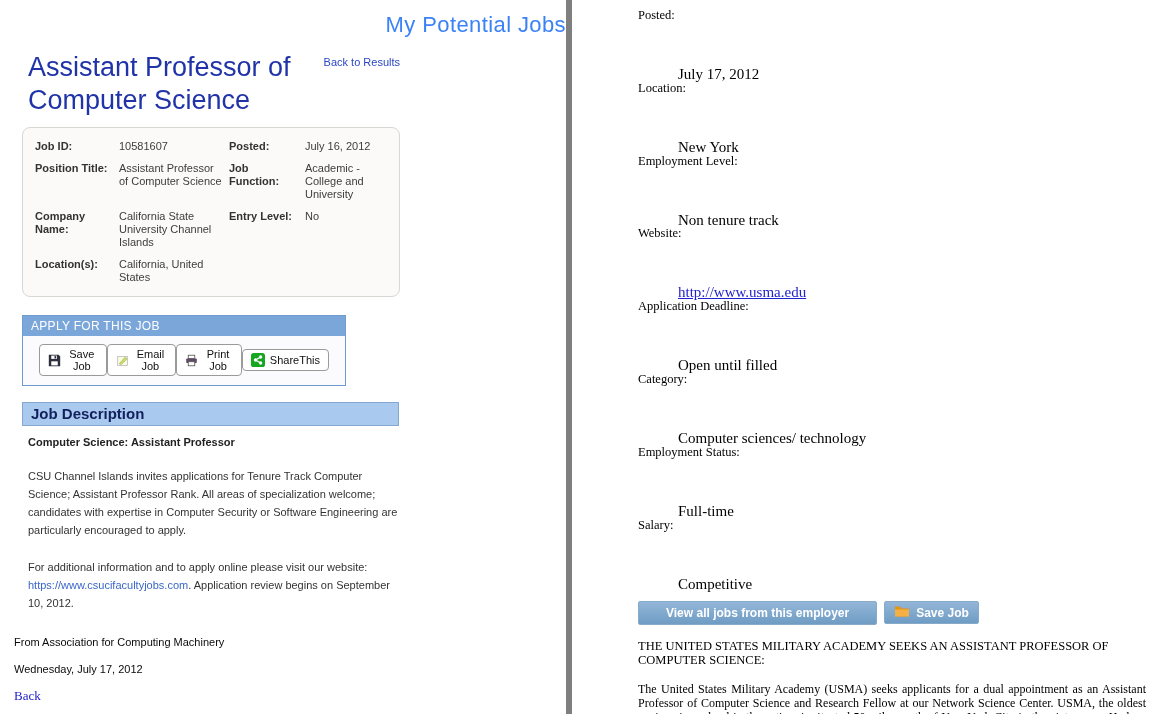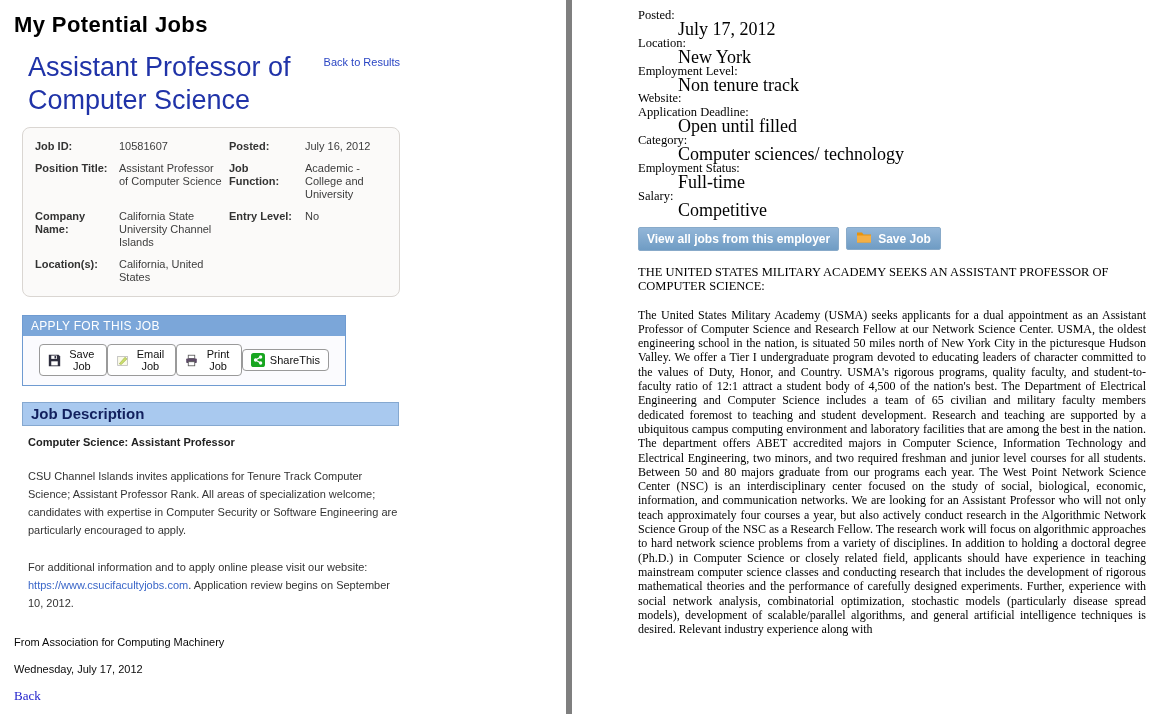--- a/index.html
+++ b/index.html
@@ -2,21 +2,21 @@
 <html><head>
 <meta charset="utf-8">
 <style>
   * { box-sizing: border-box; }
   html,body { margin:0; padding:0; background:#fff; }
   body { width:1156px; height:714px; overflow:hidden; font-family:"Liberation Sans",sans-serif; }
   .page { display:flex; width:1156px; height:714px; }
 
   
   .left-pane { width:566px; position:relative; height:714px; overflow:hidden; }
-  .page-title { margin:12px 0 0 14px; font-size:22px; font-weight:bold; color:#000000; letter-spacing:.4px; }
+  .page-title { margin:12px 0 0 14px; font-size:22px; font-weight:normal; color:#3b82f6; letter-spacing:.4px;text-align:right; }
   .title-wrap { position:relative; margin:13px 0 0 22px; width:378px; }
   .job-title { margin:0 0 0 6px; width:310px; font-size:27px; line-height:33px; font-weight:normal; color:#2033a8; }
   .back-results { position:absolute; top:5px; right:0; font-size:11px; color:#2b46c4; cursor:pointer; text-decoration:none; }
 
   .details-card { margin:10px 0 0 22px; width:378px; background:#fbfaf9; border:1px solid #dad6d2; border-radius:8px; padding:12px 12px 12px 12px; }
   .details-grid { display:grid; grid-template-columns:80px 106px 72px 1fr; column-gap:4px; row-gap:9px; font-size:11px; line-height:13px; color:#3d3d3d; }
   .dl { font-weight:bold; color:#333; }
 
   .apply-box { margin:18px 0 0 22px; width:324px; border:1px solid #6f9bd1; background:#fbfbfe; }
   .apply-header { background:#7ba6d9; color:#fff; font-size:12px; padding:3px 8px; letter-spacing:.3px; }
@@ -33,24 +33,24 @@
   .meta-date { margin:15px 0 0 14px; font-size:11px; color:#0a0a0a; }
   .back-link { display:inline-block; margin:13px 0 0 14px; font-family:"Liberation Serif",serif; font-size:13px; color:#2222cc; cursor:pointer; }
   .serif-heading { margin:12px 0 0 14px; font-family:"Liberation Serif",serif; font-size:17px; font-weight:bold; color:#000; word-spacing:5px; }
 
   
   .divider { width:6px; background:#7f7f7f; height:714px; }
 
   
   .right-pane { flex:1; padding:9px 10px 0 66px; font-family:"Liberation Serif",serif; color:#000; overflow:hidden; }
   .field-label { font-size:12.5px; line-height:13.9px; }
-  .field-value { padding-left:40px; font-size:18px; line-height:13.9px; }
+  .field-value { padding-left:40px; font-size:15px; line-height:13.9px;margin-top:45px; }
   .value-link { color:#2222cc; text-decoration:underline; cursor:pointer; }
   .btn-row { display:flex; gap:7px; align-items:center; margin:9px 0 0 0; }
-  .blue-btn { background:linear-gradient(#93b6d8,#6f9cc4); color:#fff; font-weight:bold; font-size:12px; border:1px solid #88aac9; border-radius:2px; padding:4px 8px; cursor:pointer; font-family:"Liberation Sans",sans-serif; display:inline-flex; align-items:center; gap:6px; }
+  .blue-btn { background:linear-gradient(#93b6d8,#6f9cc4); color:#fff; font-weight:bold; font-size:12px; border:1px solid #88aac9; border-radius:2px; padding:4px 27px; cursor:pointer; font-family:"Liberation Sans",sans-serif; display:inline-flex; align-items:center; gap:6px; }
   .blue-btn.small { padding:3px 9px; }
   .caps-heading { margin:14px 0 0 0; width:507px; font-size:12.5px; line-height:14.5px; }
   .body-text { margin:14px 0 0 0; width:508px; font-size:12px; line-height:14.3px; text-align:justify; }
 </style>
 </head>
 <body>
 
 <div class="page">
 
   <div class="left-pane">
@@ -166,20 +166,21 @@
     <div class="field-label">Posted:</div>
     <div class="field-value">July 17, 2012</div>
 
     <div class="field-label">Location:</div>
     <div class="field-value">New York</div>
 
     <div class="field-label">Employment Level:</div>
     <div class="field-value">Non tenure track</div>
 
     <div class="field-label">Website:</div>
+    <div class="field-value"><a class="value-link">http://www.usma.edu</a></div>
 
     <div class="field-label">Application Deadline:</div>
     <div class="field-value">Open until filled</div>
 
     <div class="field-label">Category:</div>
     <div class="field-value">Computer sciences/ technology</div>
 
     <div class="field-label">Employment Status:</div>
     <div class="field-value">Full-time</div>
 

